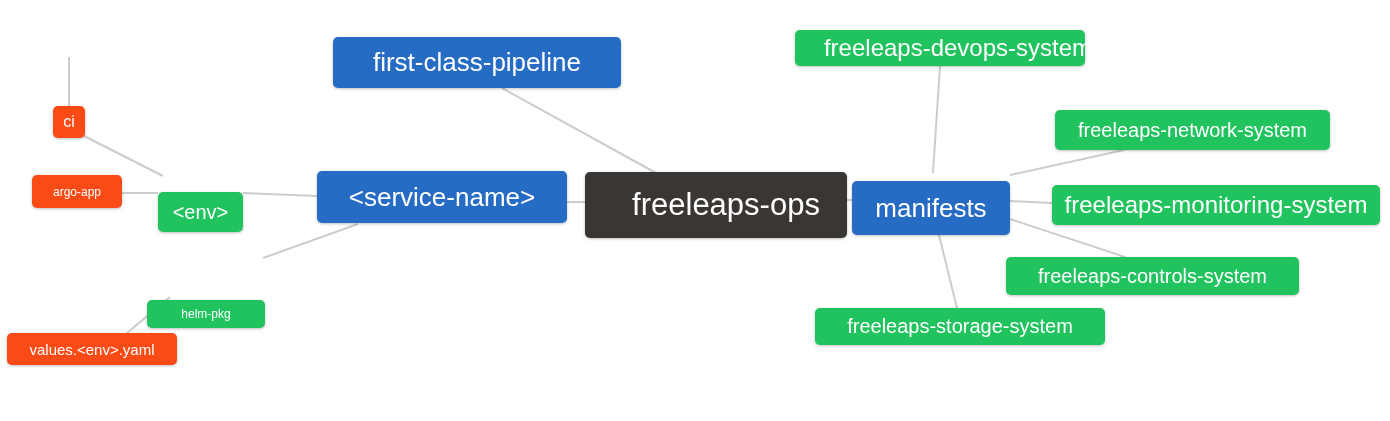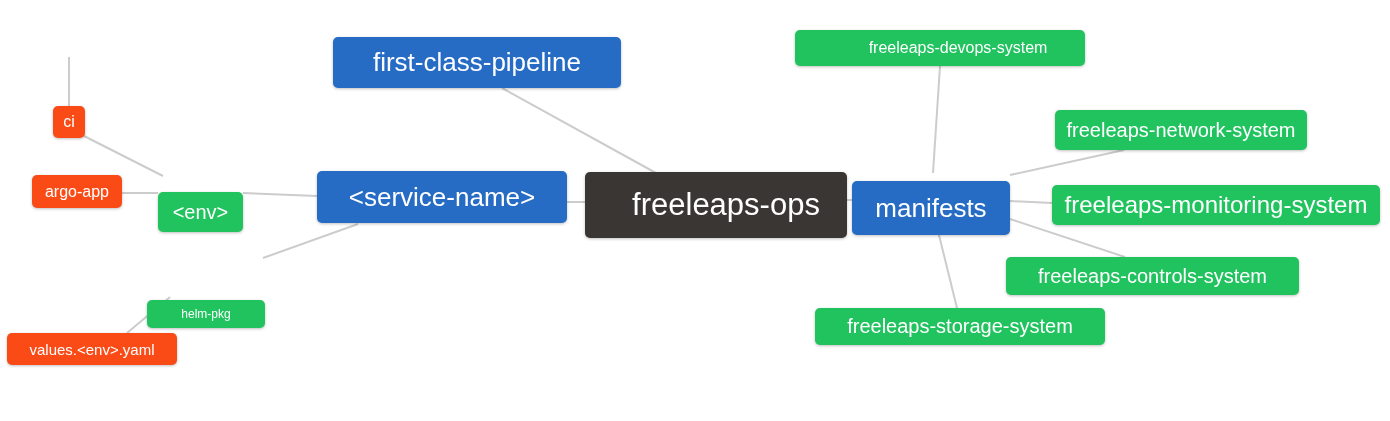--- a/index.html
+++ b/index.html
@@ -37,30 +37,30 @@
     color: var(--text, #ffffff);
     border-radius: 5px;
     white-space: nowrap;
     box-shadow: 0 1px 3px rgba(0,0,0,0.25);
     cursor: default;
     box-sizing: border-box;
   }
   
   #n-jenkinsfile { left:21px;  top:26px;  width:94px;  height:31px; background:var(--warn);   font-size:15px; }
   #n-ci          { left:53px;  top:106px; width:32px;  height:32px; background:var(--alert);  font-size:16px; }
-  #n-argo        { left:32px;  top:175px; width:90px;  height:33px; background:var(--alert);  font-size:16px; }
+  #n-argo        { left:32px;  top:175px; width:90px;  height:33px; background:var(--alert);  font-size:12px; }
   #n-env         { left:158px; top:192px; width:85px;  height:40px; background:var(--leaf);   font-size:20px; }
   #n-helm        { left:147px; top:258px; width:118px; height:28px; background:var(--leaf);   font-size:12px;margin-top:42px; }
   #n-values      { left:7px;   top:333px; width:170px; height:32px; background:var(--alert);  font-size:15px; }
   #n-fcp         { left:313px; top:37px;  width:288px; height:51px; background:var(--branch); font-size:26px;margin-left:20px; }
   #n-service     { left:317px; top:171px; width:250px; height:52px; background:var(--branch); font-size:26px; }
   #n-root        { left:585px; top:172px; width:262px; height:66px; background:var(--root);   font-size:31px;padding-left:20px; }
   #n-manifests   { left:852px; top:181px; width:158px; height:54px; background:var(--branch); font-size:26px; }
-  #n-devops      { left:795px; top:30px;  width:290px; height:36px; background:var(--leaf);   font-size:16px;padding-left:36px; }
-  #n-network     { left:1055px;top:110px; width:252px; height:40px; background:var(--leaf);   font-size:20px; }
+  #n-devops      { left:795px; top:30px;  width:290px; height:36px; background:var(--leaf);   font-size:24px;padding-left:36px; }
+  #n-network     { left:1055px;top:110px; width:275px; height:40px; background:var(--leaf);   font-size:20px; }
   #n-monitoring  { left:1052px;top:185px; width:328px; height:40px; background:var(--leaf);   font-size:24px; }
   #n-controls    { left:1006px;top:257px; width:293px; height:38px; background:var(--leaf);   font-size:20px; }
   #n-storage     { left:815px; top:308px; width:290px; height:37px; background:var(--leaf);   font-size:20px; }
 </style>
 </head>
 <body>
 
 <div class="canvas">
 
   <svg class="edges" viewBox="0 0 1390 421" aria-hidden="true">

